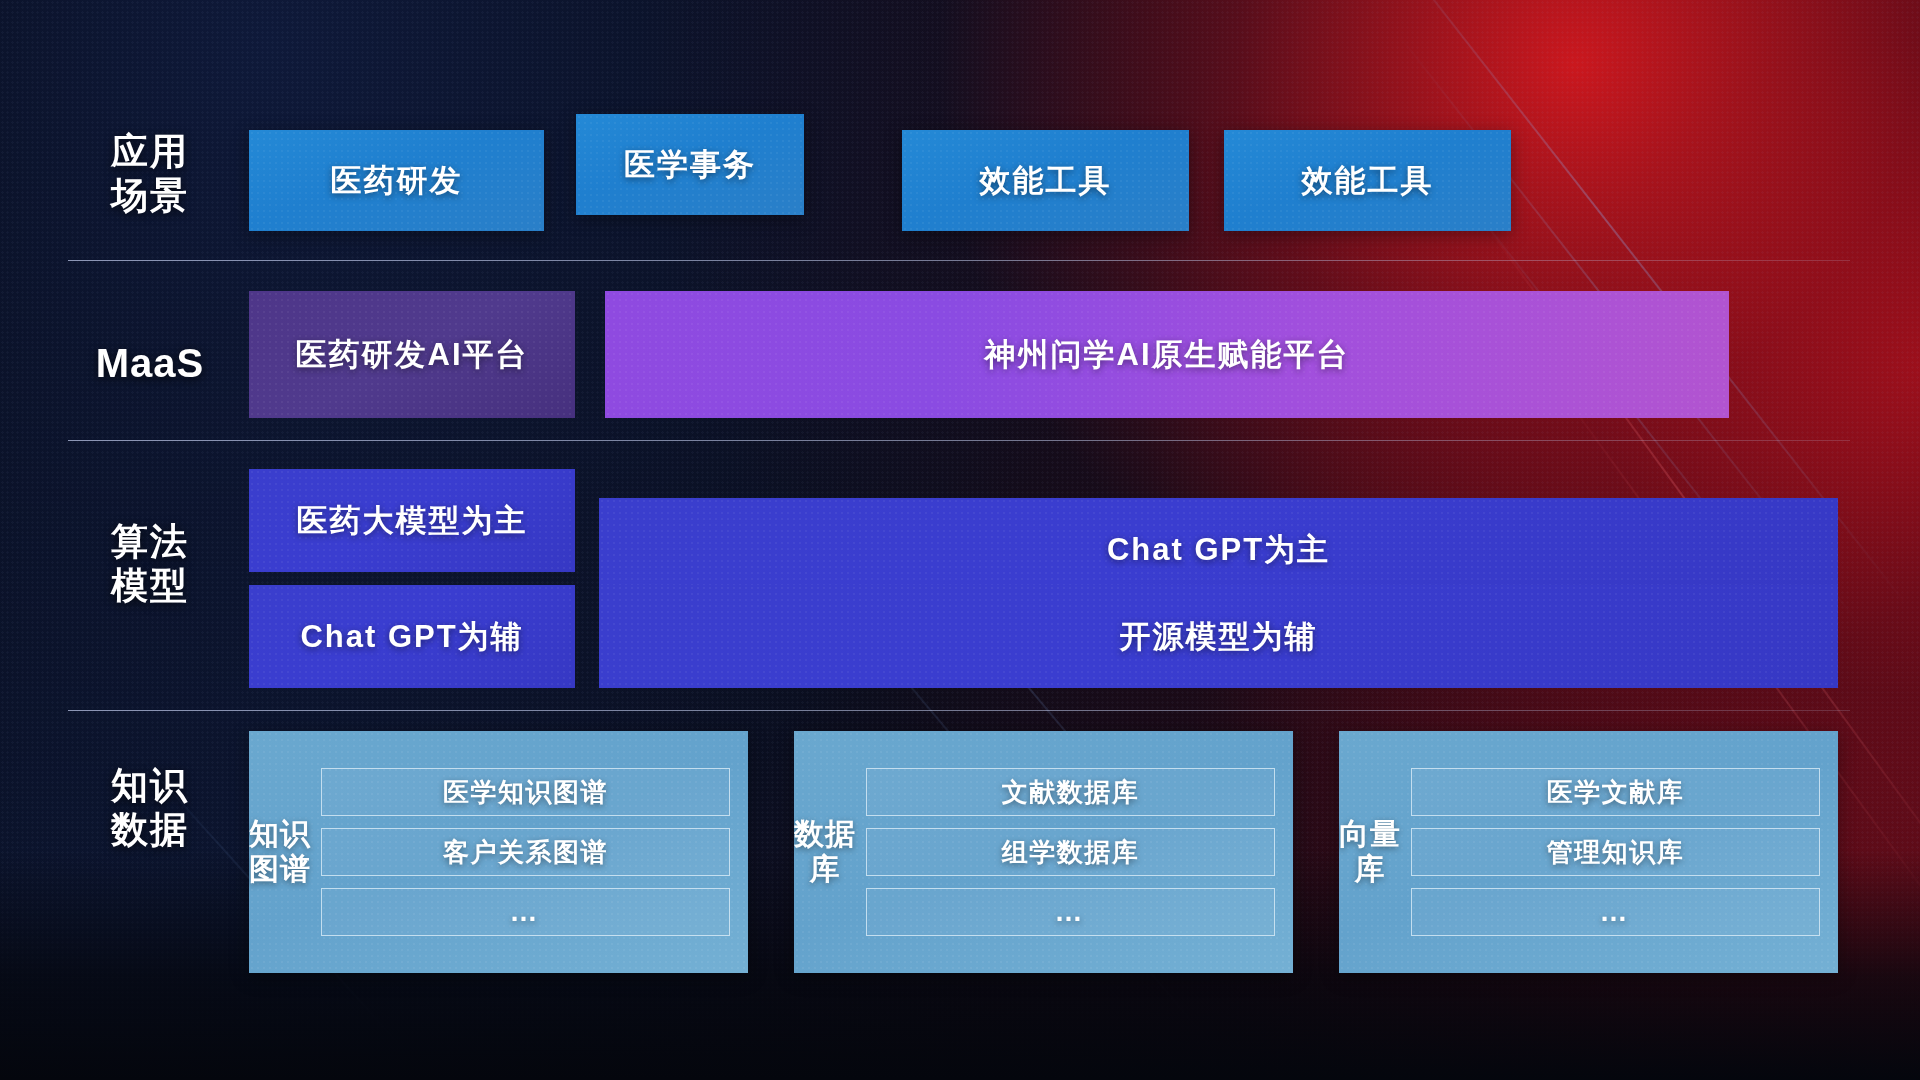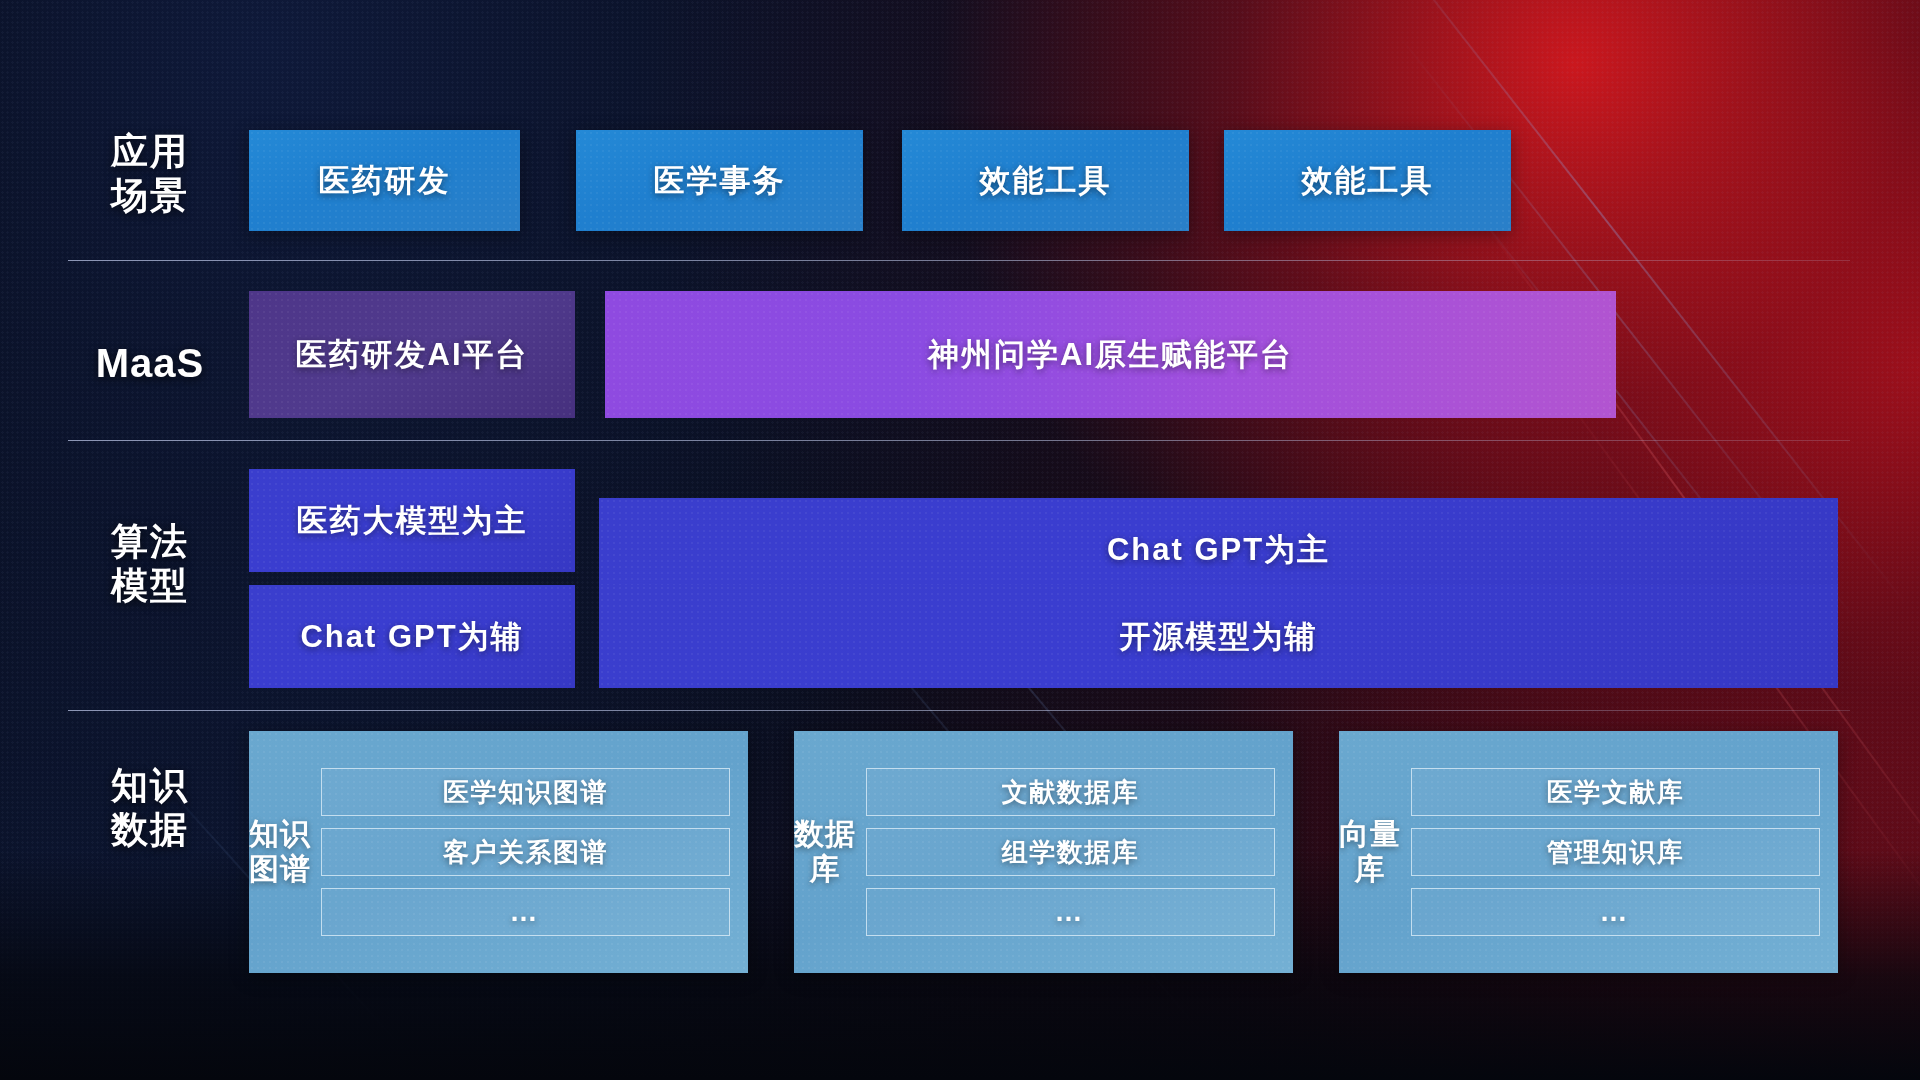--- a/index.html
+++ b/index.html
@@ -157,43 +157,43 @@
   <div class="bg-dark-bottom"></div>
 </div>
 
 <div id="stage">
 
   <div class="rowlabel cn" style="top:130px;">
     <div>应用</div>
     <div>场景</div>
   </div>
 
-  <div class="card app" style="left:249px;top:130px;width:271px;">
+  <div class="card app" style="left:249px;top:130px;width:295px;">
     <span>医药研发</span>
   </div>
-  <div class="card app" style="left:576px;top:130px;width:287px;">
+  <div class="card app" style="left:576px;top:114px;width:228px;">
     <span>医学事务</span>
   </div>
   <div class="card app" style="left:902px;top:130px;width:287px;">
     <span>效能工具</span>
   </div>
   <div class="card app" style="left:1224px;top:130px;width:287px;">
     <span>效能工具</span>
   </div>
 
   <div class="divider" style="top:260px;"></div>
 
   <div class="rowlabel en" style="top:340px;">
     <div>MaaS</div>
   </div>
 
   <div class="card maas-left" style="left:249px;top:291px;width:326px;height:127px;">
     <span>医药研发AI平台</span>
   </div>
-  <div class="card maas-right" style="left:605px;top:291px;width:1011px;height:127px;">
+  <div class="card maas-right" style="left:605px;top:291px;width:1124px;height:127px;">
     <span>神州问学AI原生赋能平台</span>
   </div>
 
   <div class="divider" style="top:440px;"></div>
 
   <div class="rowlabel cn" style="top:520px;">
     <div>算法</div>
     <div>模型</div>
   </div>
 

